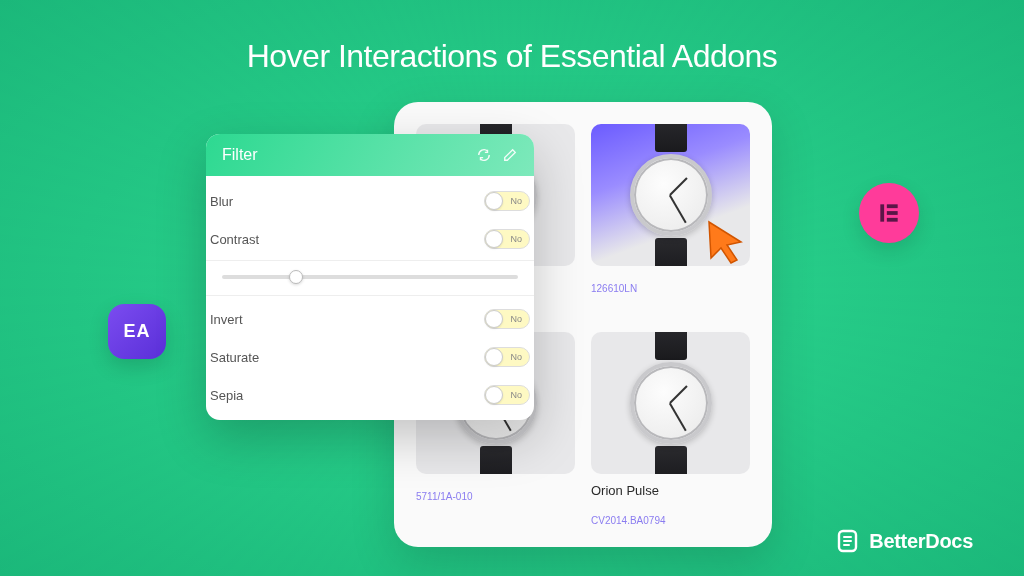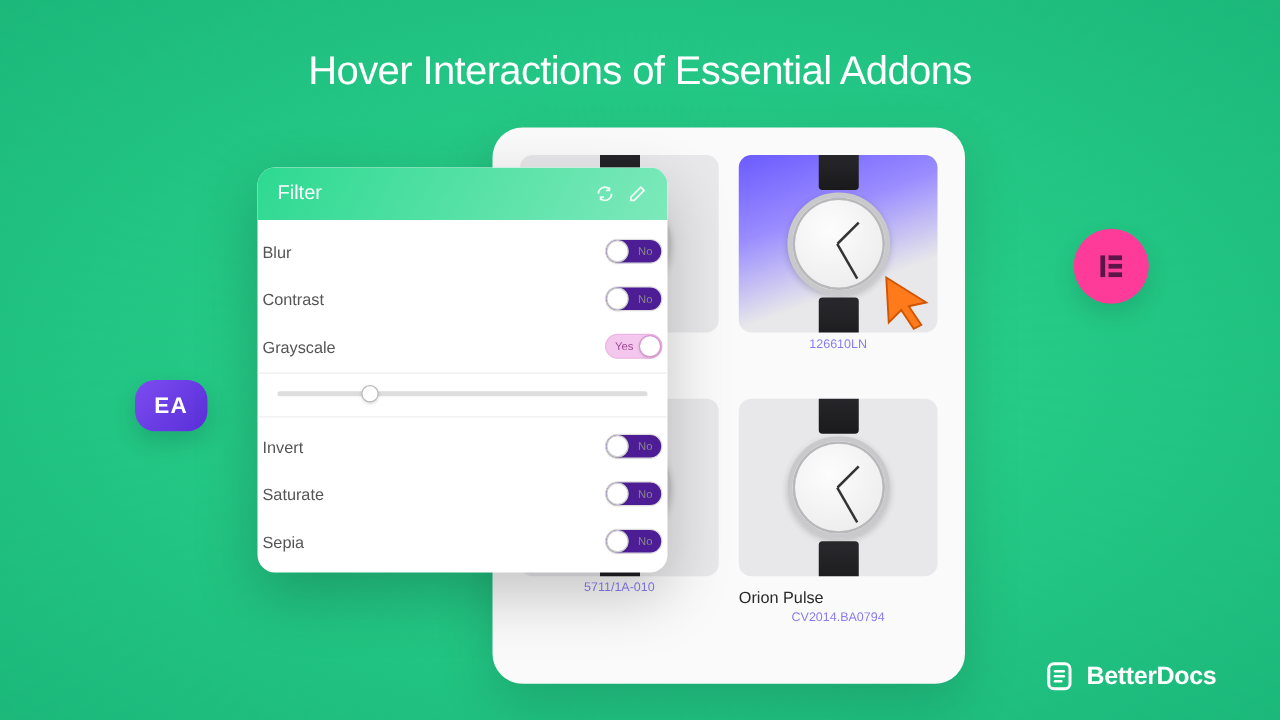--- a/index.html
+++ b/index.html
@@ -27,21 +27,21 @@
   letter-spacing: -0.5px;
   white-space: nowrap;
 }
 
 
 .ea-badge {
   position: absolute;
   left: 108px;
   top: 304px;
   width: 58px;
-  height: 41px;
+  height: 55px;
   background: linear-gradient(135deg, #7b4cf0, #5a2fd8);
   border-radius: 16px;
   display: flex;
   align-items: center;
   justify-content: center;
   box-shadow: 0 8px 20px rgba(0,0,0,0.15);
 }
 .ea-badge .ea-text {
   color: #fff;
   font-weight: 900;
@@ -131,22 +131,21 @@
 .strap-bot { bottom: -8px; }
 .pname {
   font-size: 13px;
   color: #2a2a2a;
   font-weight: 500;
   margin-top: 9px;
 }
 .psku {
   font-size: 10px;
   color: #8a7cf0;
-  margin-top: 4px;
-  text-align: center;
+  margin-top: 17px;
 }
 
 
 .cursor {
   position: absolute;
   width: 50px;
   height: 50px;
   pointer-events: none;
 }
 
@@ -182,21 +181,21 @@
 .fp-row {
   display: flex;
   align-items: center;
   justify-content: space-between;
   padding: 9px 4px;
   font-size: 13px;
   color: #555;
 }
 .toggle {
   width: 46px; height: 20px;
-  background: #4c1d95;
+  background: #fef9c3;
   border: 1px solid #ddd;
   border-radius: 11px;
   position: relative;
   display: flex;
   align-items: center;
 }
 .toggle .knob {
   position: absolute;
   width: 18px; height: 18px;
   border-radius: 50%;
@@ -333,27 +332,20 @@
           <div class="knob"></div>
       </div>
     </div>
     <div class="fp-row">
       <span>Contrast</span>
       <div class="toggle">
         <span class="lbl">No</span>
           <div class="knob"></div>
       </div>
     </div>
-    <div class="fp-row">
-      <span>Grayscale</span>
-      <div class="toggle on">
-        <span class="lbl">Yes</span>
-          <div class="knob"></div>
-      </div>
-    </div>
     <div class="slider-row">
       <div class="slider">
         <div class="dot" style="left:25%"></div>
       </div>
     </div>
     <div class="fp-row">
       <span>Invert</span>
       <div class="toggle">
         <span class="lbl">No</span>
           <div class="knob"></div>

